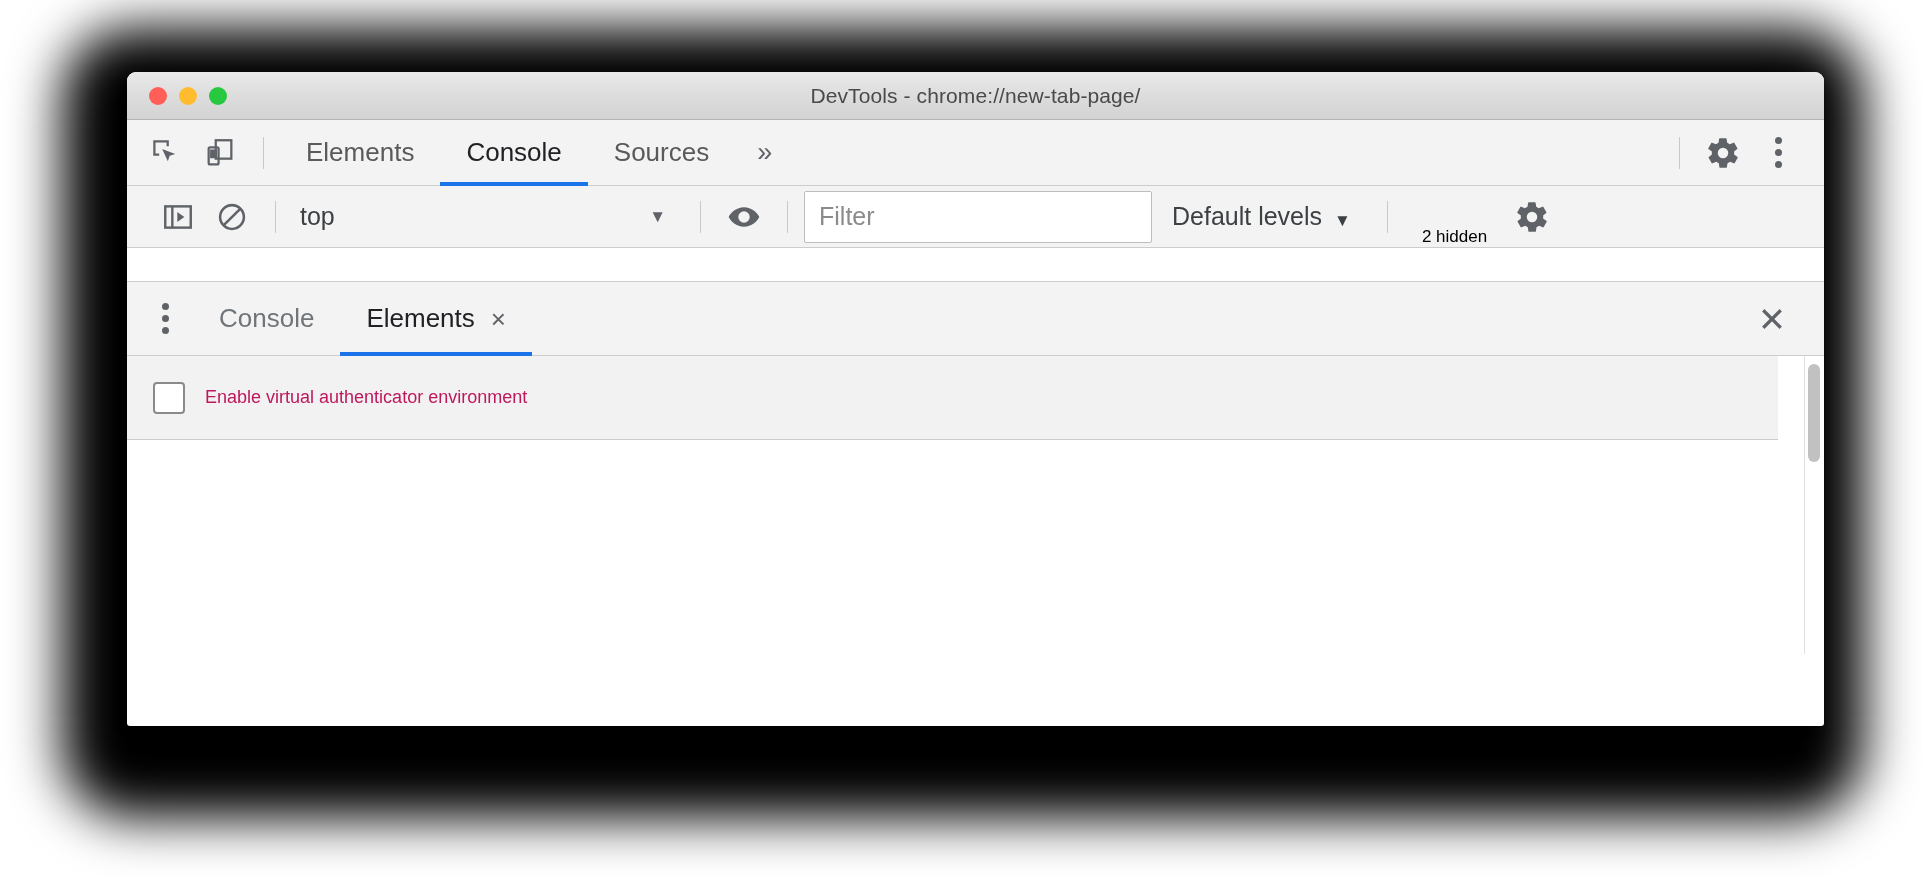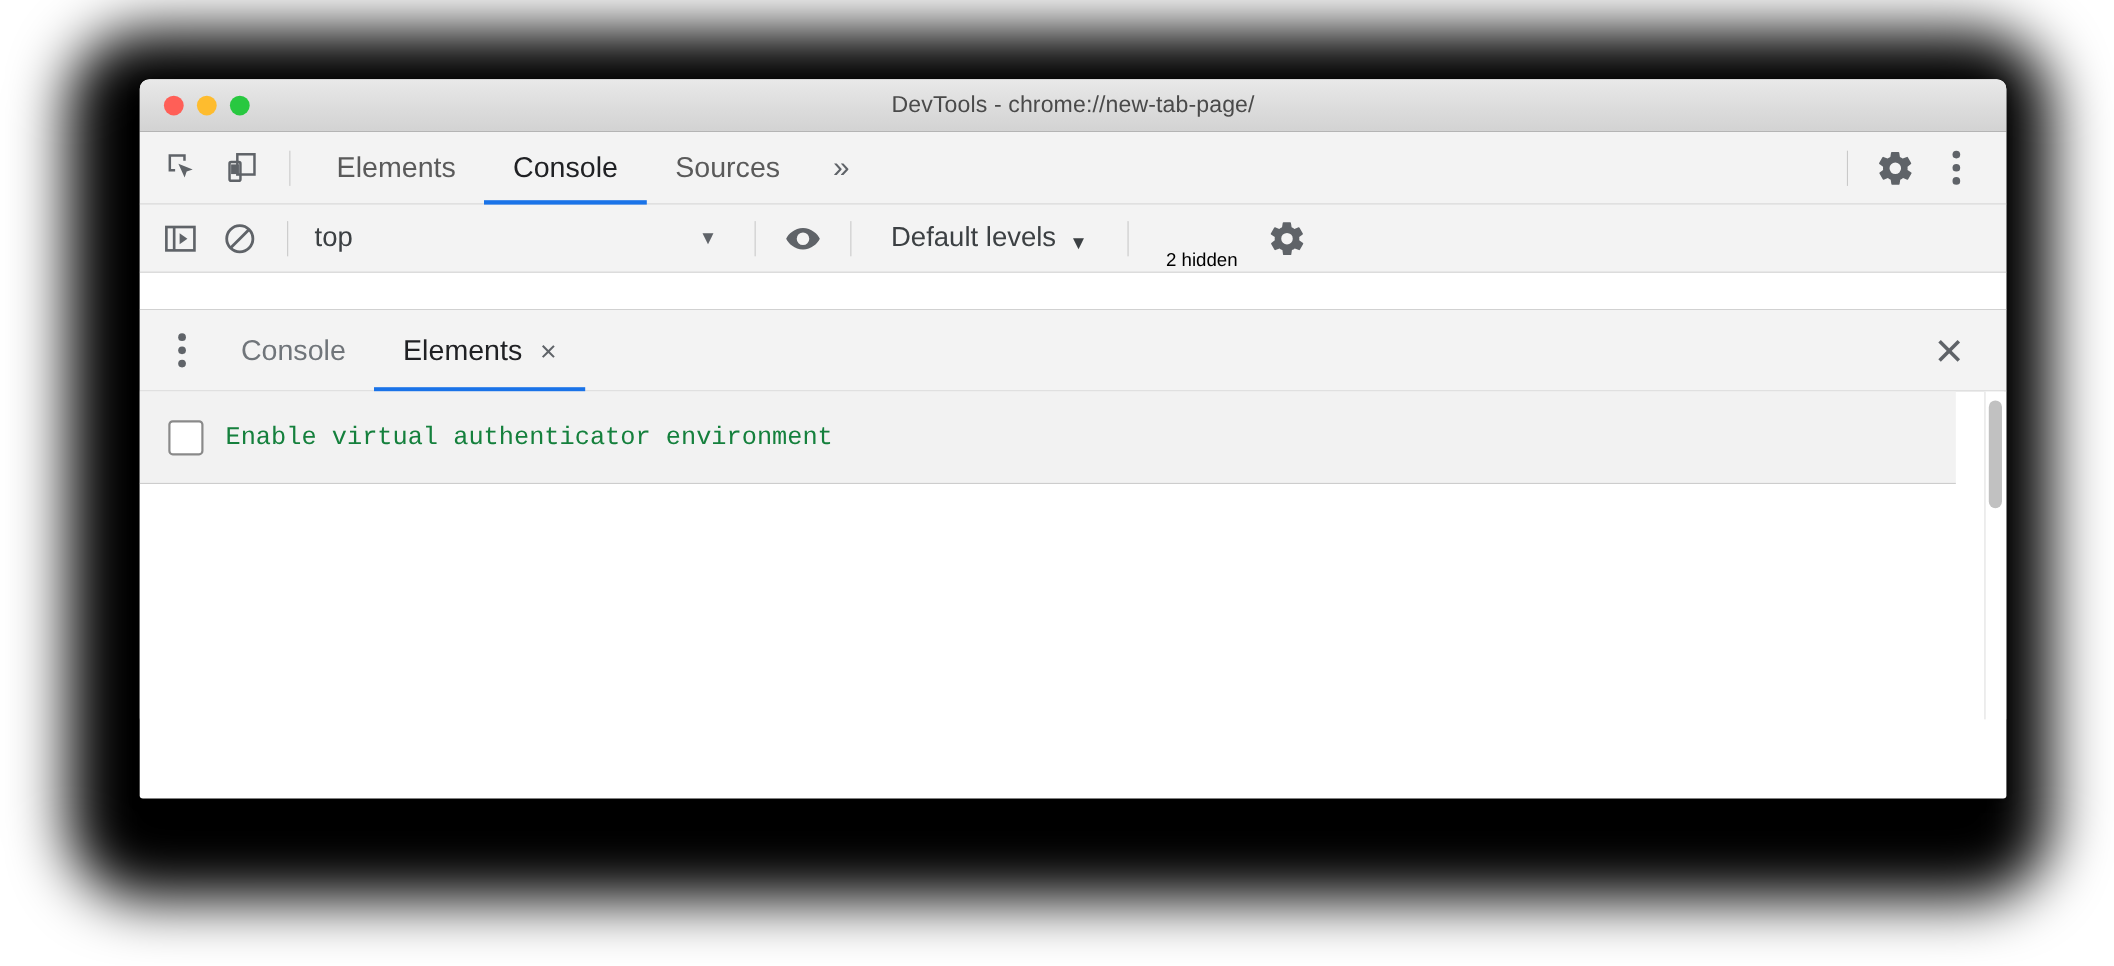--- a/index.html
+++ b/index.html
@@ -100,21 +100,21 @@
     display: flex; align-items: center;
     padding-right: 18px;
   }
 
   
   .console-toolbar {
     height: 62px;
     background: #f3f3f3;
     border-bottom: 1px solid #cdcdcd;
     display: flex; align-items: center;
-    padding-left: 10px;
+    padding-left: 24px;
   }
   .ctx-select {
     display: flex; align-items: center;
     min-width: 392px; height: 44px;
     font-size: 25px; color: #3c4043;
     cursor: pointer; padding-left: 8px;
   }
   .ctx-select .caret { margin-left: auto; margin-right: 18px; font-size: 17px; color: #5f6368; }
   .filter-input {
     width: 348px; height: 52px;
@@ -196,22 +196,22 @@
   .wa-checkbox {
     width: 32px; height: 32px;
     border: 2px solid #8a8a8a;
     border-radius: 4px;
     background: #ffffff;
     margin-right: 20px;
     cursor: pointer;
     flex: none;
   }
   .wa-label {
-    font-size: 23px; color: #15803d;
-    cursor: pointer; white-space: nowrap; font-family: Liberation Mono, monospace;
+    font-size: 18px; color: #be185d;
+    cursor: pointer; white-space: nowrap;
   }
   .wa-blank {
     height: 213px;
     background: #ffffff;
     width: 1651px;
   }
 
   
   .vscroll {
     position: absolute;
@@ -321,20 +321,21 @@
 
       <div class="tb-icon">
         <svg width="36" height="36" viewBox="0 0 24 24">
           <path fill="#5f6368" d="M12 5.5C7 5.5 3 9.2 1.8 12 3 14.8 7 18.5 12 18.5S21 14.8 22.2 12C21 9.2 17 5.5 12 5.5zm0 10.3A3.8 3.8 0 1115.8 12 3.8 3.8 0 0112 15.8z"></path>
           <circle cx="12" cy="12" r="2" fill="#f3f3f3"></circle>
         </svg>
       </div>
 
       <div class="vsep"></div>
 
+      <input class="filter-input" type="text" placeholder="Filter" style="">
 
       <div class="levels">
         <span>Default levels</span>
         <span style="font-size:17px;color:#3c4043">▼</span>
       </div>
 
       <div class="vsep"></div>
 
       <div class="hidden-count">2 hidden</div>
 

